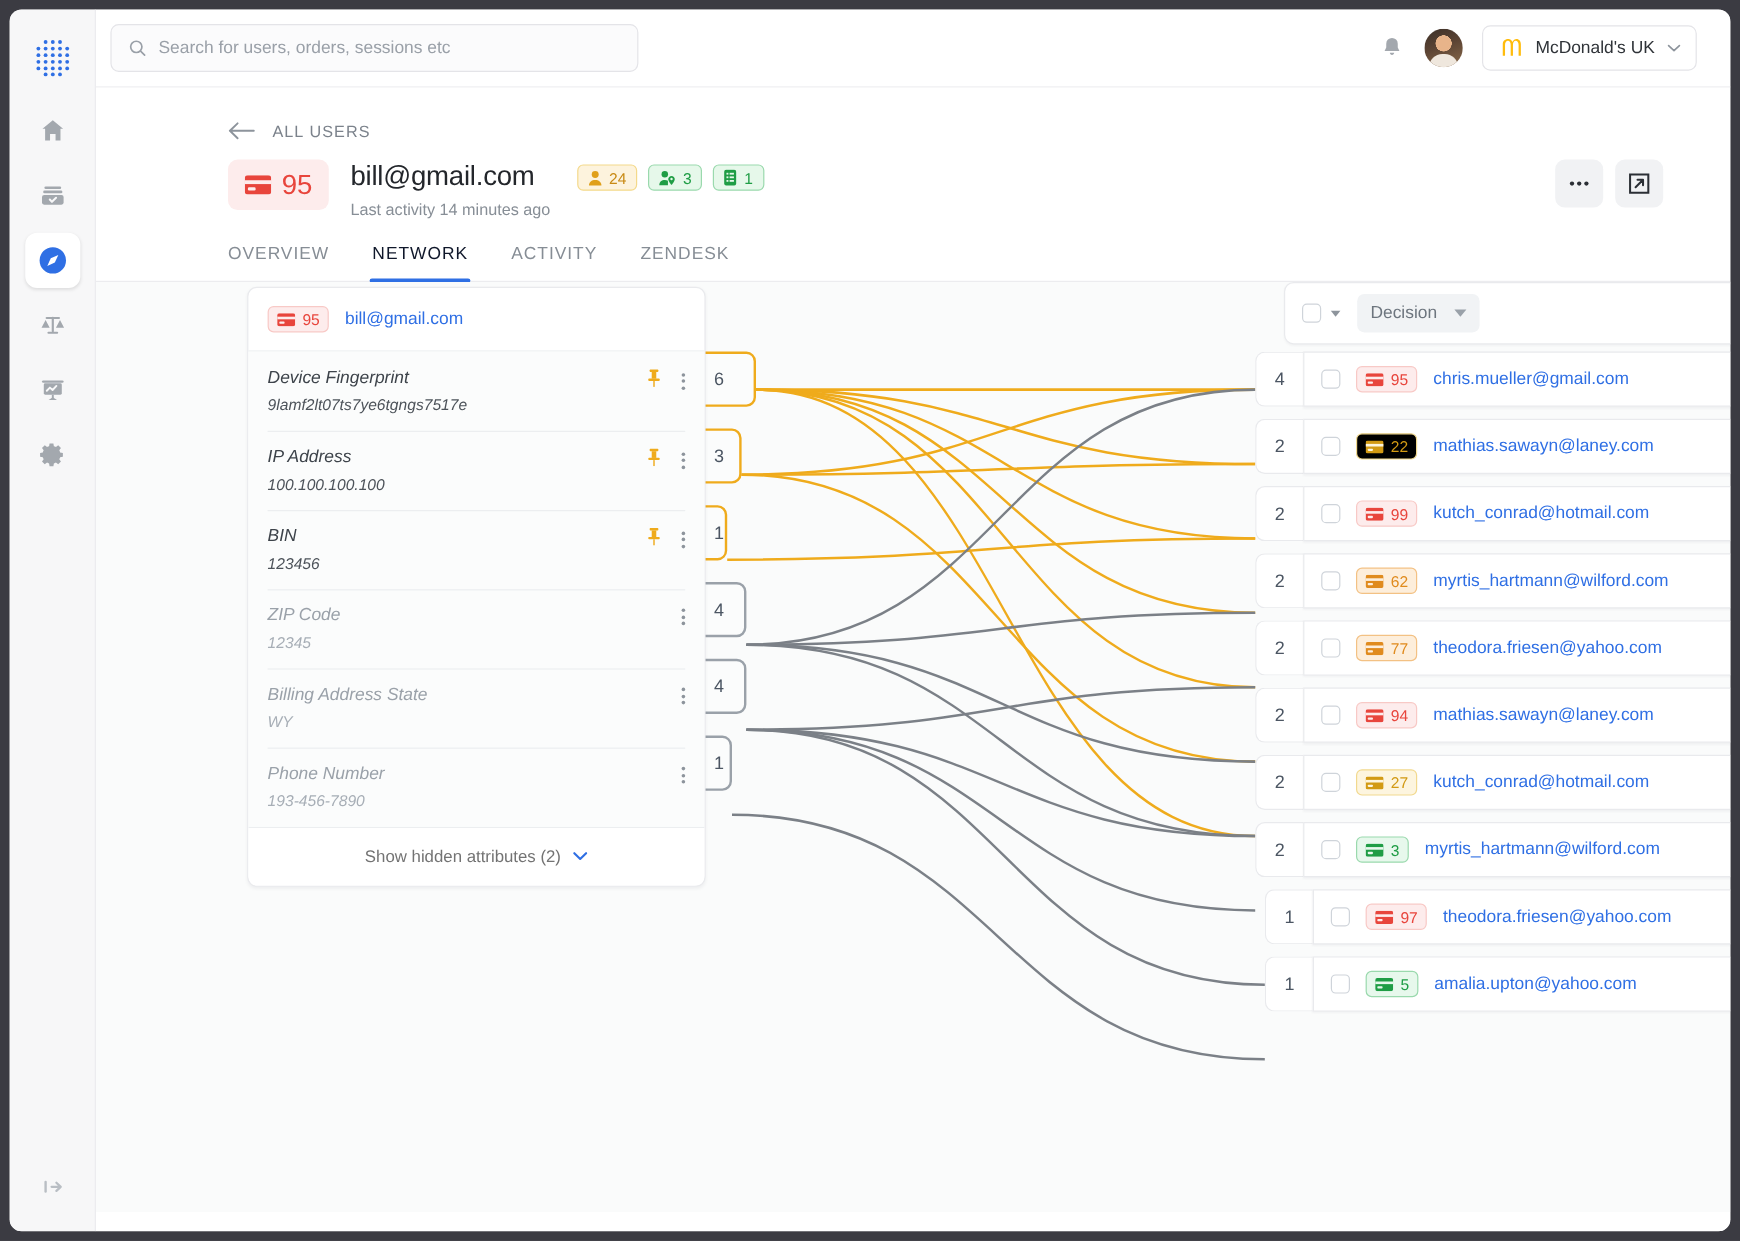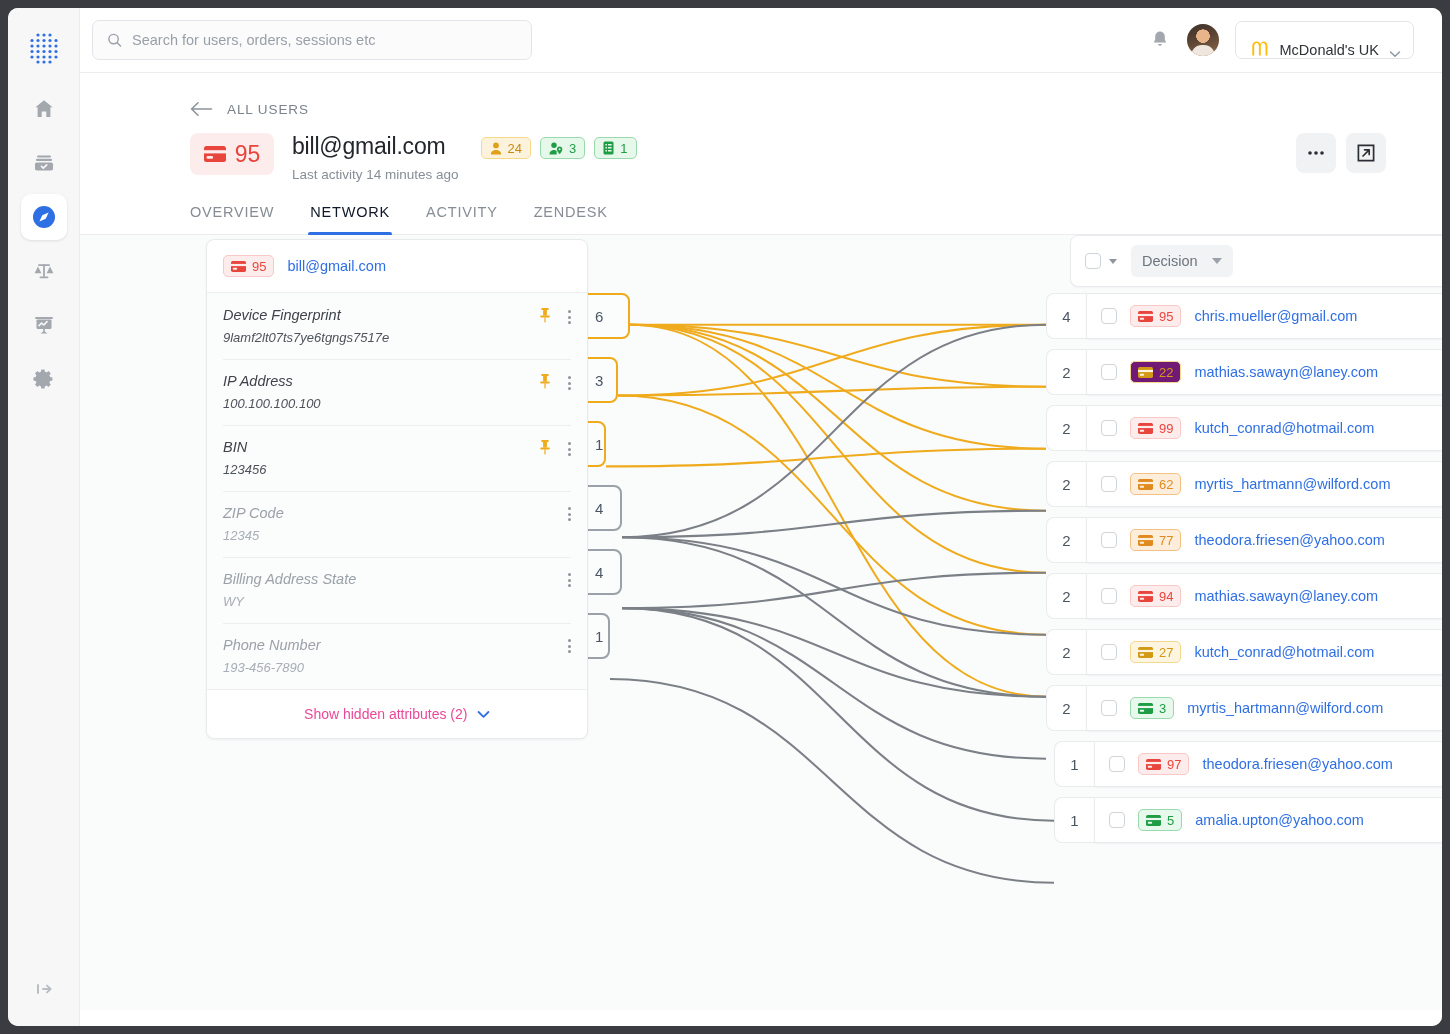--- a/index.html
+++ b/index.html
@@ -70,21 +70,21 @@
     overflow:hidden; position: relative;
     cursor: pointer;
   }
   .avatar::after{
     content:""; position:absolute; left:4px; bottom:0; width:24px; height:11px;
     border-radius:12px 12px 0 0; background:#efe7dd;
   }
   .org {
     height: 38px; border: 1px solid #e4e4e8; border-radius: 7px;
     background: #fff;
-    display: flex; align-items: flex-end; gap: 10px;
+    display: flex; align-items: center; gap: 10px;
     padding: 0 12px 0 14px; cursor: pointer;
   }
   .org .name { font-size: 14.5px; color: #2f3338; }
 
   
   .surface { flex: 1; background: #fff; padding: 0; position: relative; overflow: hidden; }
 
   .breadcrumb {
     display: flex; align-items: center; gap: 13px;
     padding: 28px 0 0 110px;
@@ -169,21 +169,21 @@
   .attr-value { font-size: 13px; color: #4d535a; margin-top: 7px; }
   .attr-row.dim .attr-value { color: #a7aeb6; }
   .attr-icons { position: absolute; right: 12px; top: 14px; display: flex; align-items: center; gap: 12px; }
   .pin { cursor: pointer; }
   .kebab { cursor: pointer; display:flex; flex-direction:column; gap:2.5px; padding: 2px 4px;}
   .kebab i { width:3px; height:3px; border-radius:50%; background:#8d949c; display:block; }
   .attr-foot {
     padding: 15px 0; text-align: center; border-top: 1px solid #eceef0;
     background: #fff; border-radius: 0 0 8px 8px;
   }
-  .attr-foot span { font-size: 14px; color: #ec4899; cursor: pointer; }
+  .attr-foot span { font-size: 14px; color: #737373; cursor: pointer; }
 
   
   .node {
     position: absolute; height: 46px; border-radius: 8px;
     background: #fbfcfc; border: 2px solid #9aa1a9;
     display: flex; align-items: center; gap: 9px;
     padding-left: 18px;
     z-index: 3;
   }
   .node.amber { border-color: #efab1c; }
@@ -614,21 +614,21 @@
       <span class="row-email">chris.mueller@gmail.com</span>
       <span class="row-kebab">
                     <span class="kebab"></span>
                   </span>
     </div>
   </div>
               <div class="row-wrap" style="top:114px;left:0px;">
     <div class="row-count">2</div>
     <div class="row-card">
       <span class="cb"></span>
-      <span class="mini-pill" style="background:#701a75;border-color:#f2d98f;color:#d29a14">
+      <span class="mini-pill" style="background:#000000;border-color:#f2d98f;color:#d29a14">
         <svg width="15" height="11" viewBox="0 0 22 16">
   <rect x="0" y="0" width="22" height="16" rx="2.5" fill="#d29a14"></rect>
   <rect x="0" y="4.2" width="22" height="3.2" fill="#fdf5df"></rect>
   <rect x="2.6" y="10" width="6.4" height="2.8" rx="1" fill="#fdf5df"></rect>
                     </svg>
                     <span>22</span>
       </span>
       <span class="row-email">mathias.sawayn@laney.com</span>
       <span class="row-kebab">
                     <span class="kebab"></span>

